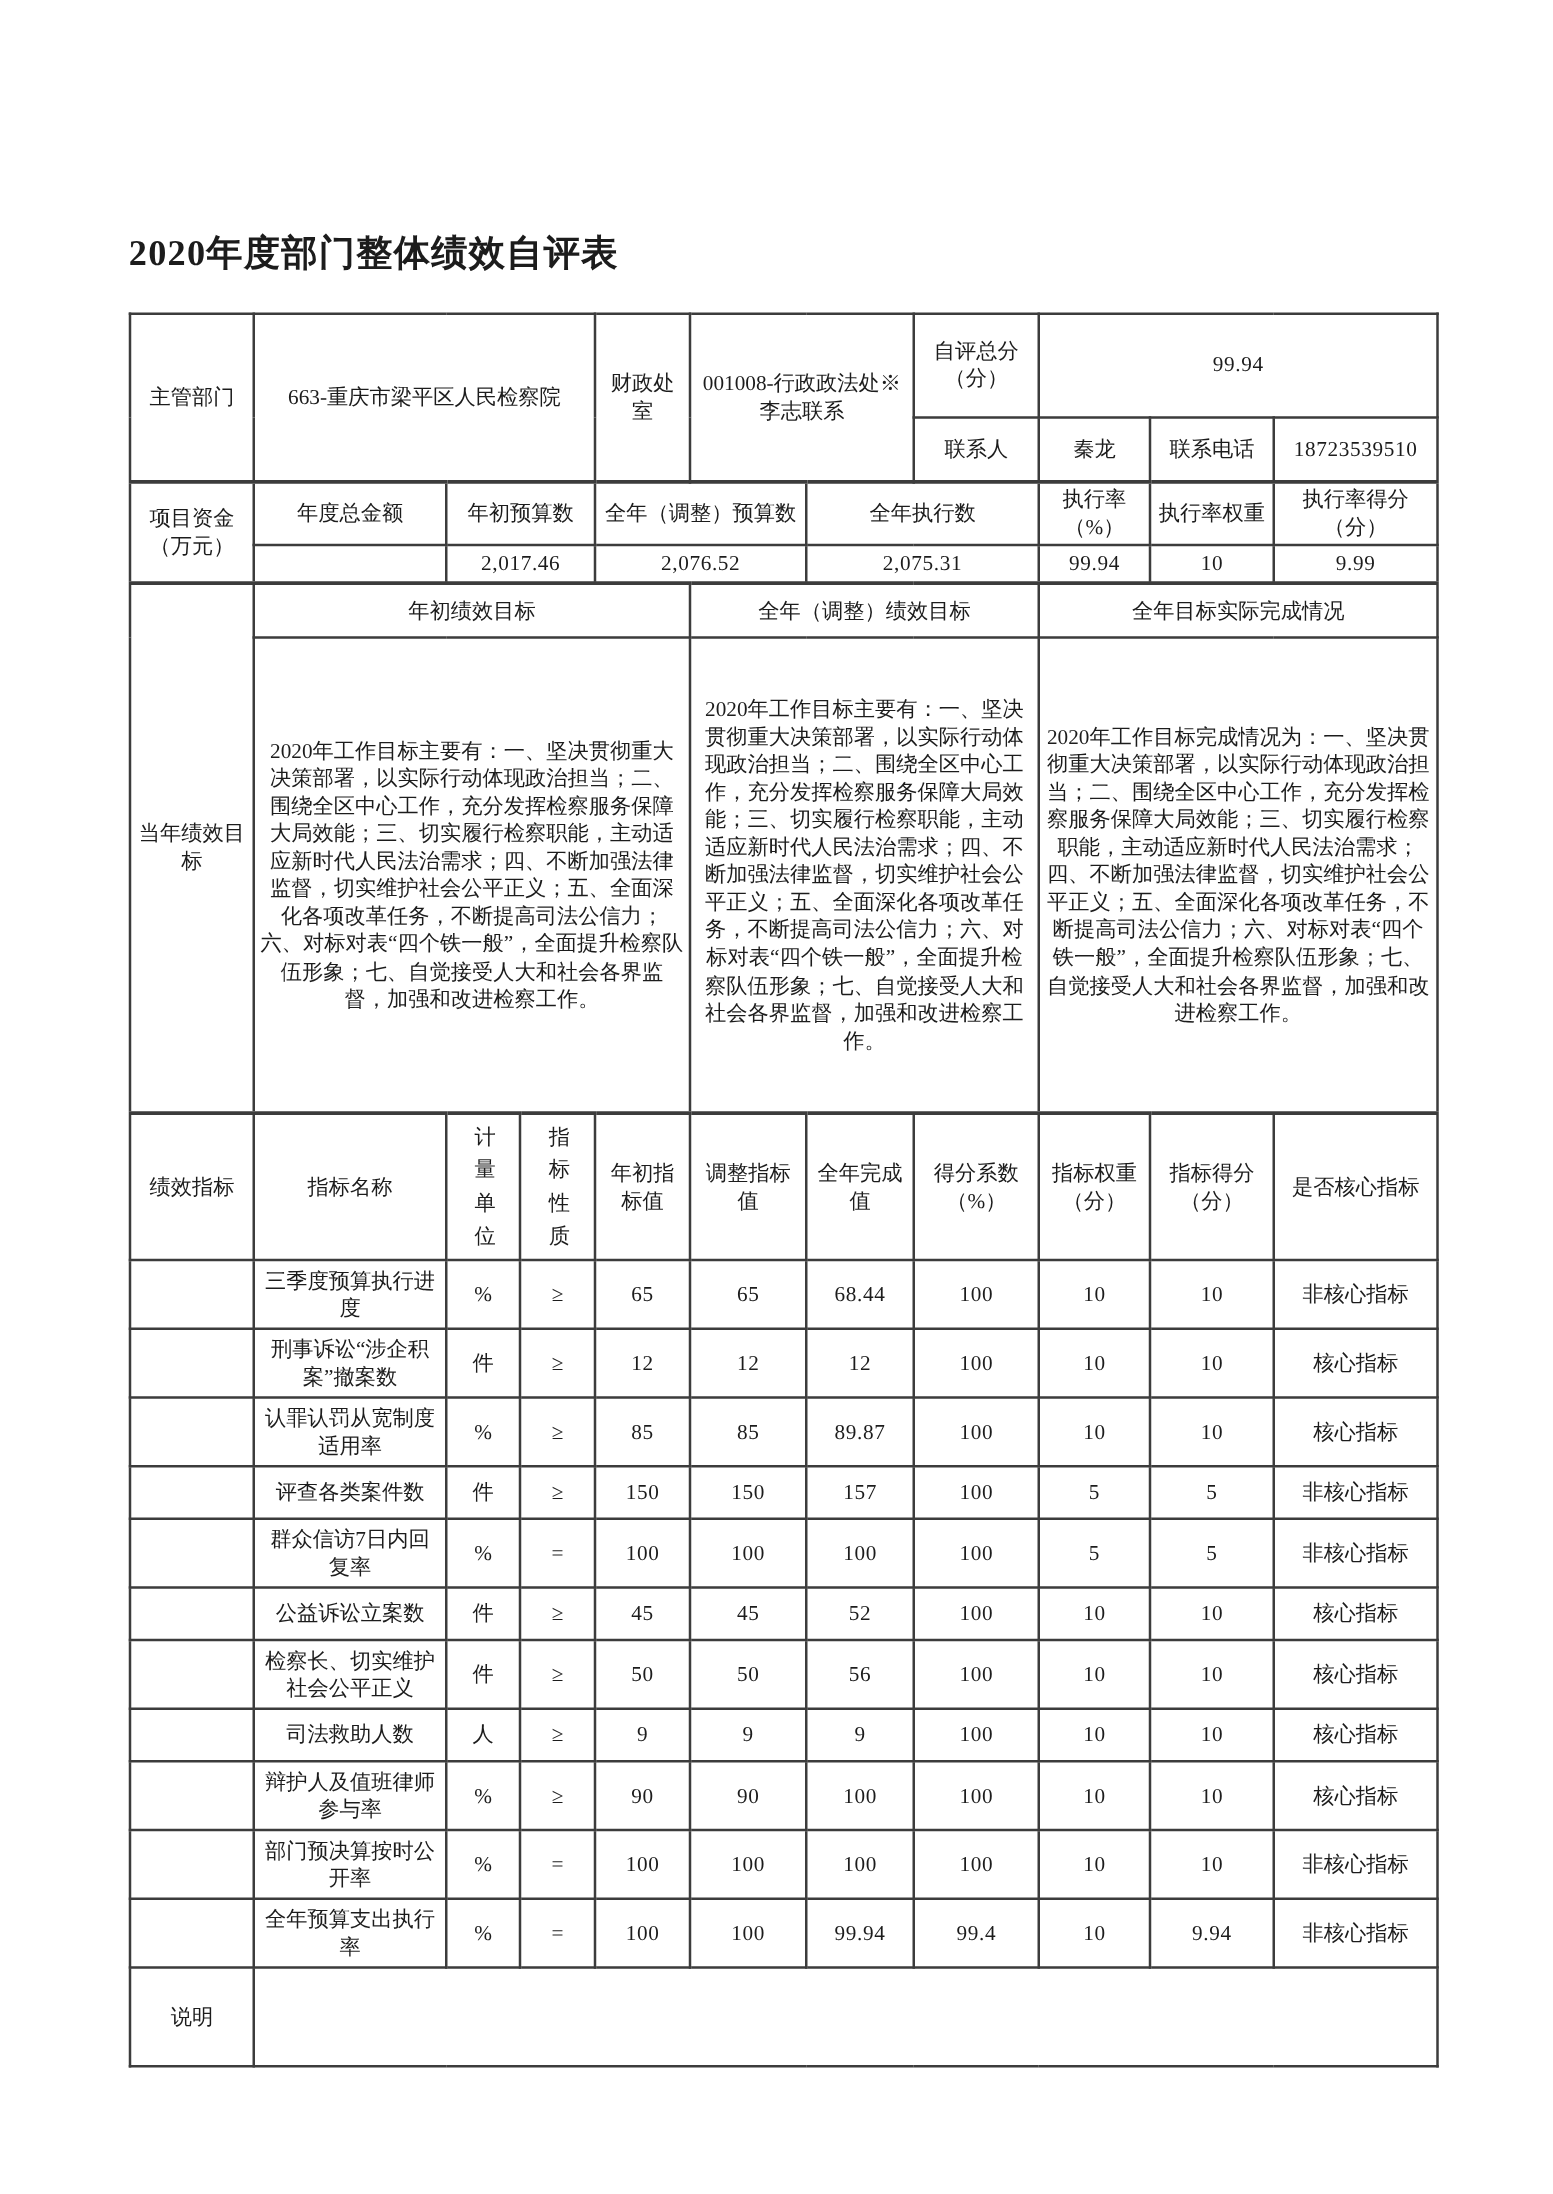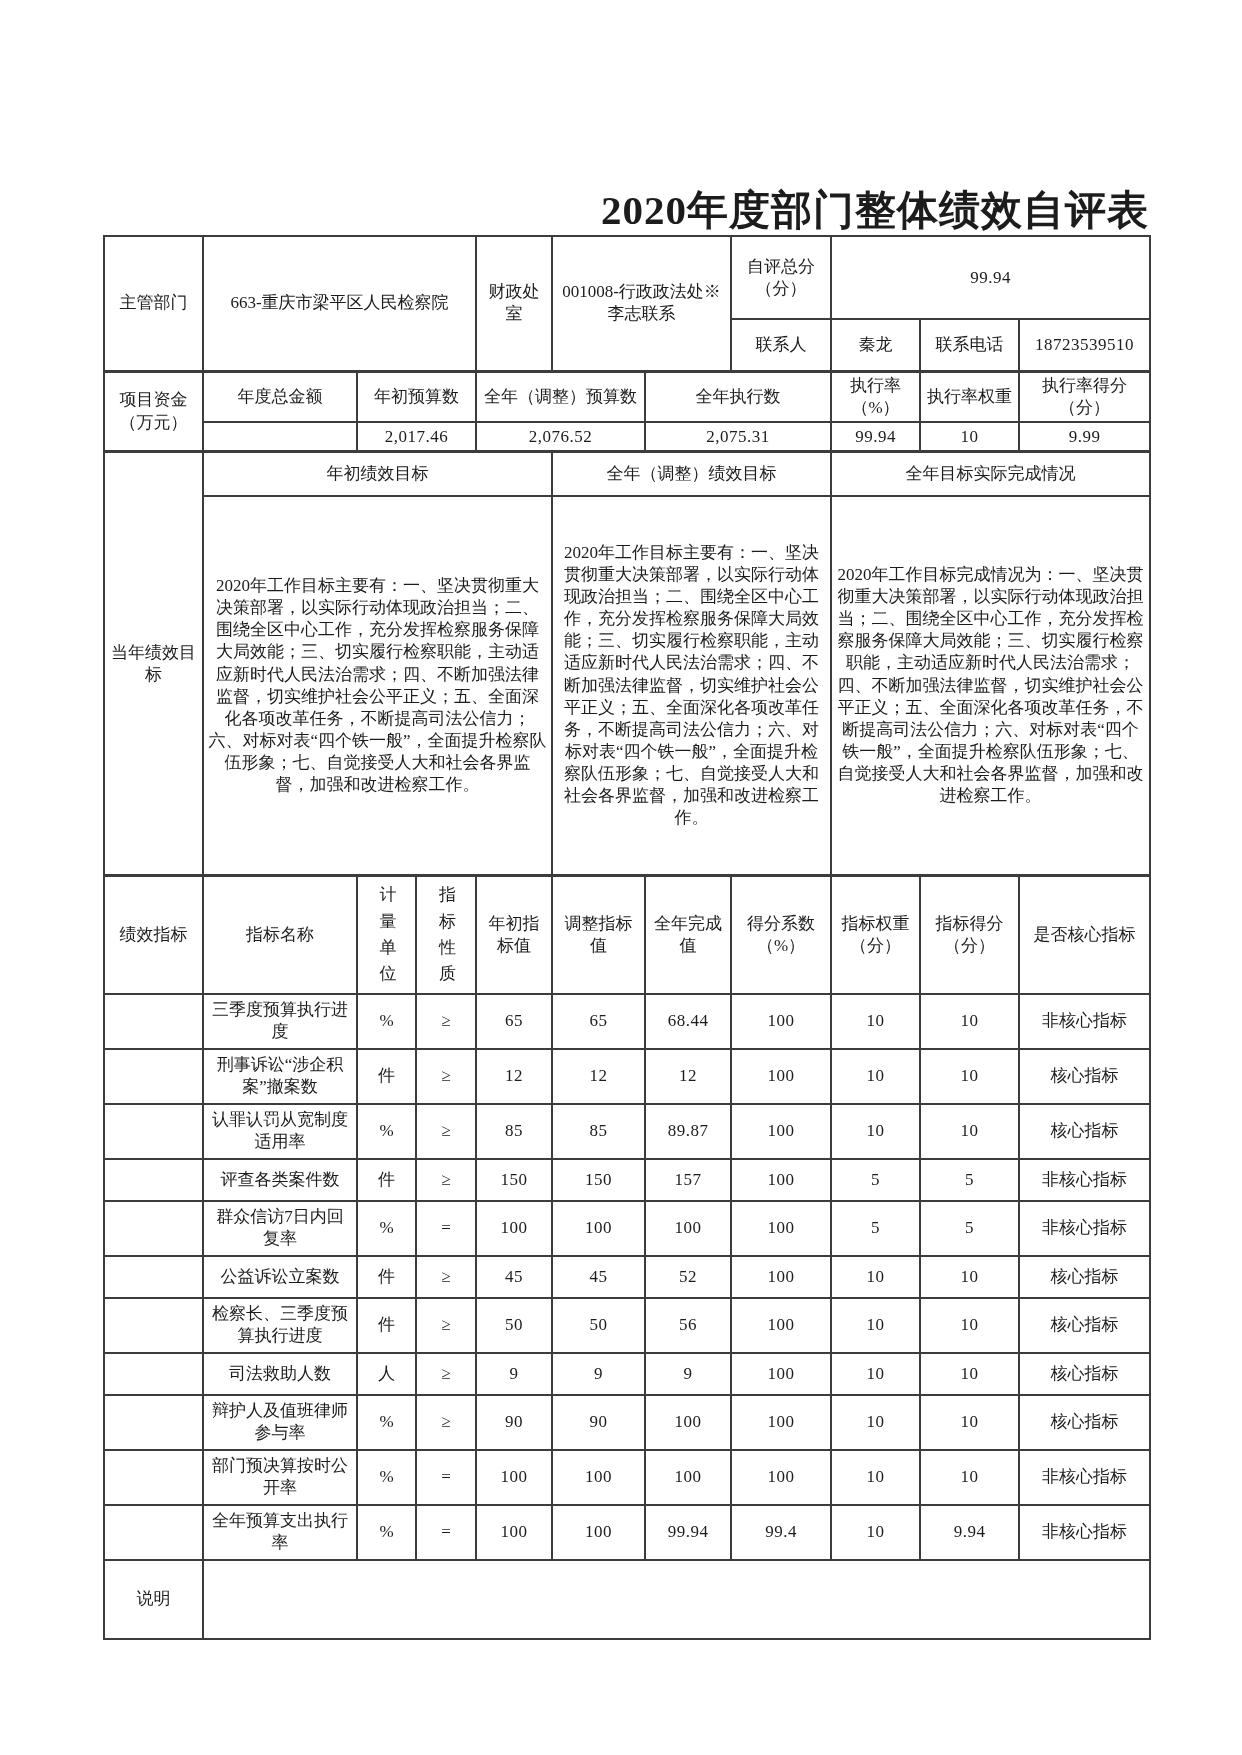--- a/index.html
+++ b/index.html
@@ -11,25 +11,25 @@
     font-family:"Liberation Serif","DejaVu Serif",serif;
     color:#1c1c1c;
   }
   .page{
     position:relative;
     width:1046px;
     margin:0 0 0 103px;
     padding-top:186px;
   }
   .doc-title{
-    text-align:right;
-    font-size:41px;
+    text-align:left;
+    font-size:29px;
     font-weight:bold;
     letter-spacing:1px;
-    margin:0 0 0 0;
+    margin:0 0 29px 0;
     line-height:1.2;
   }
   table.eval{
     border-collapse:collapse;
     table-layout:fixed;
     width:1046px;
   }
   table.eval td{
     border:2px solid #3c3c3c;
     text-align:center;
@@ -230,21 +230,21 @@
       <td class="num">45</td>
       <td class="num">45</td>
       <td class="num">52</td>
       <td class="num">100</td>
       <td class="num">10</td>
       <td class="num">10</td>
       <td>核心指标</td>
     </tr>
     <tr class="r2">
       <td></td>
-      <td>检察长、三季度预算执行进度</td>
+      <td>检察长、切实维护社会公平正义</td>
       <td>件</td>
       <td class="nature">≥</td>
       <td class="num">50</td>
       <td class="num">50</td>
       <td class="num">56</td>
       <td class="num">100</td>
       <td class="num">10</td>
       <td class="num">10</td>
       <td>核心指标</td>
     </tr>

